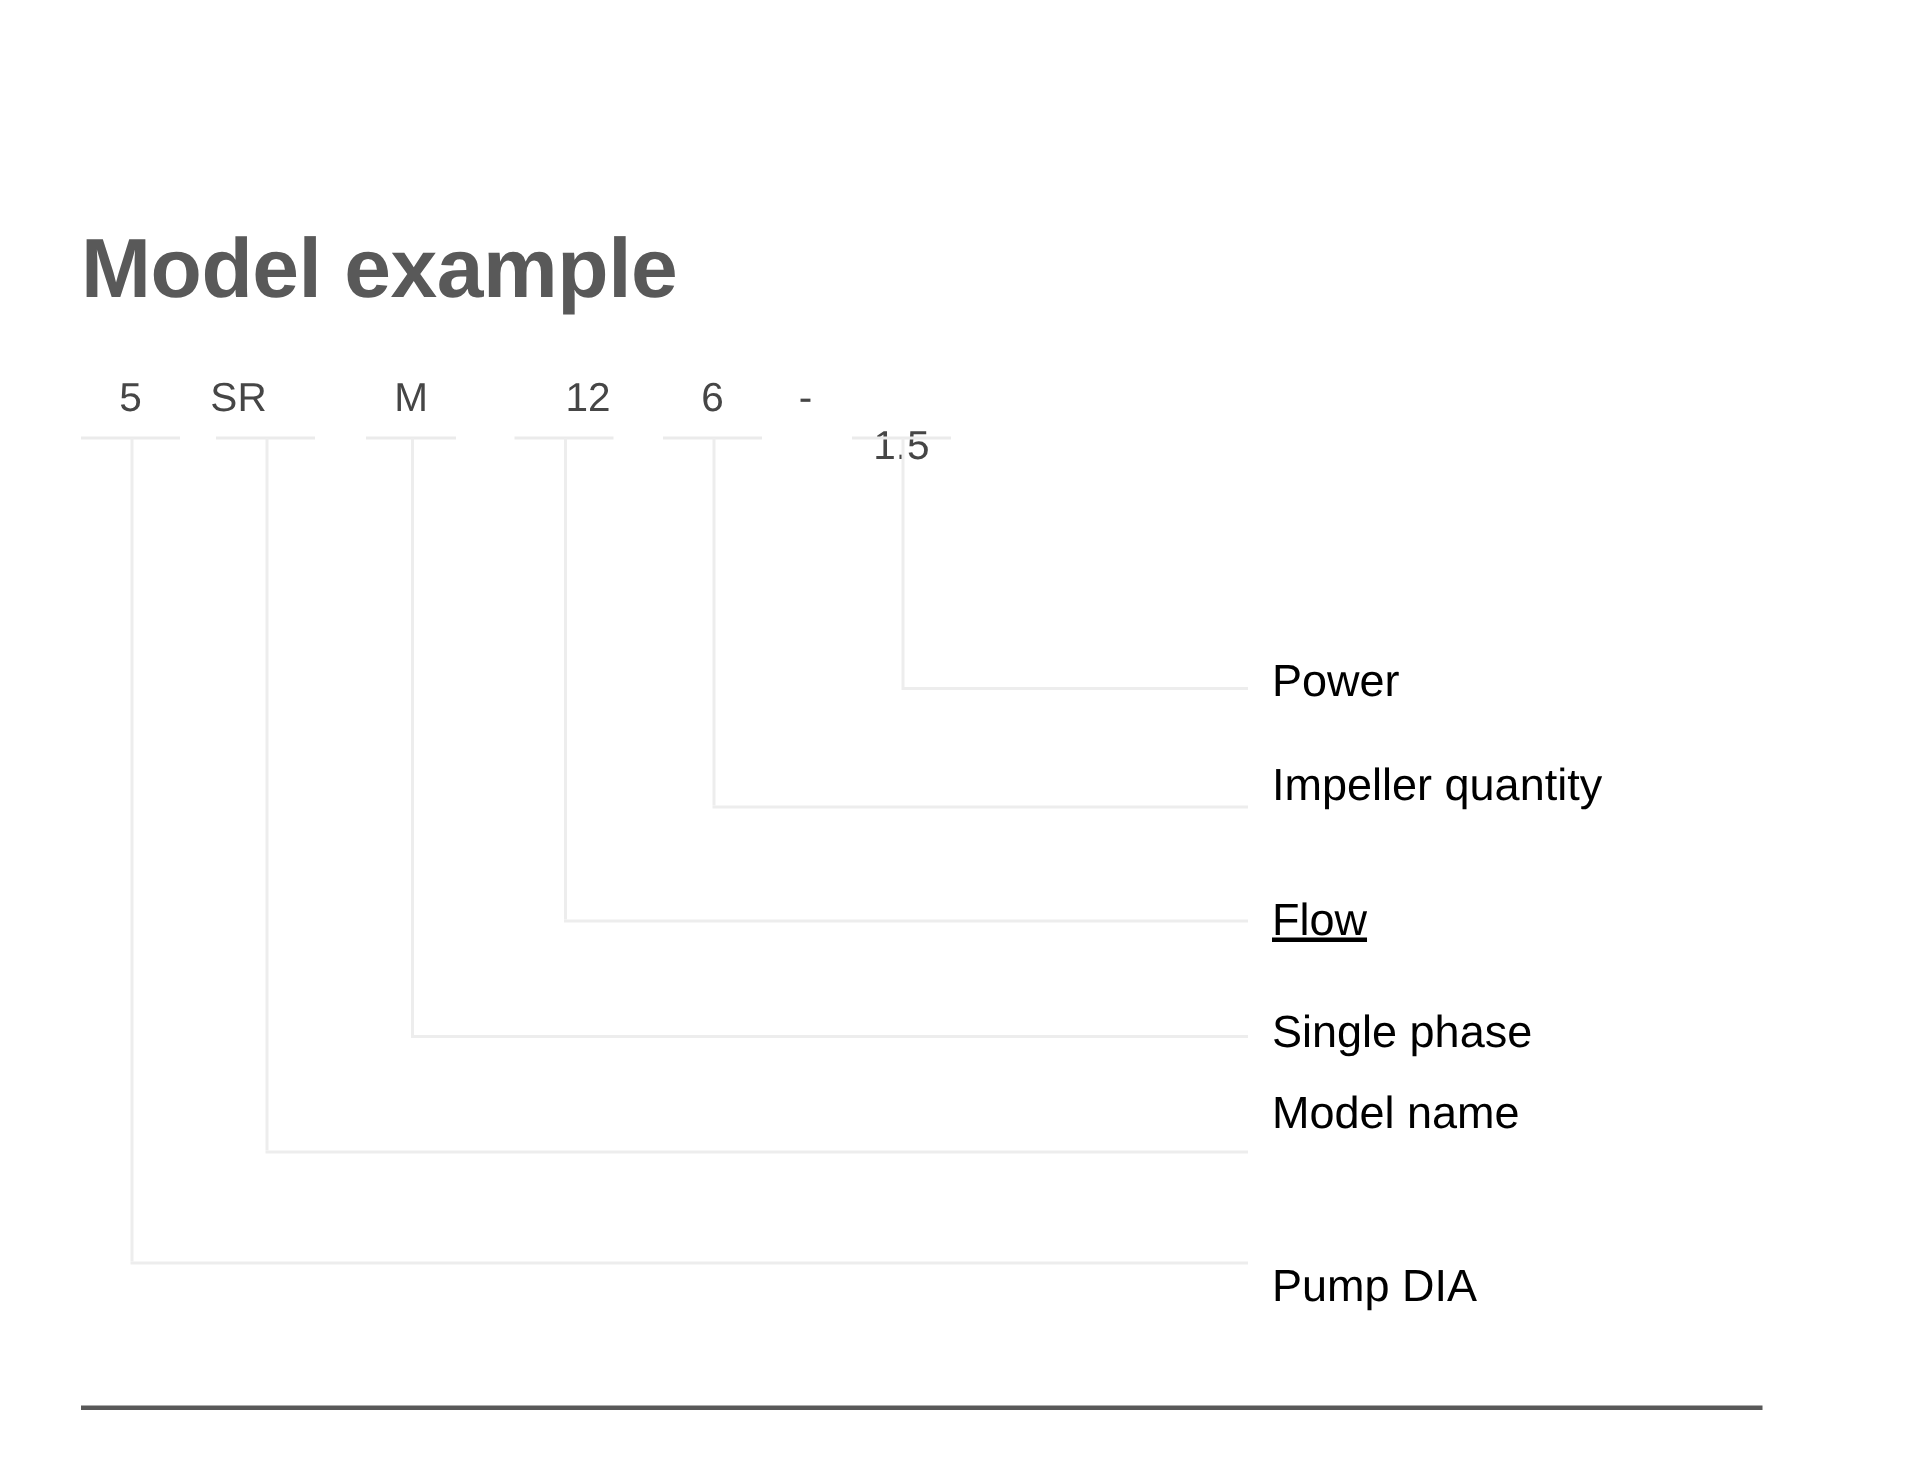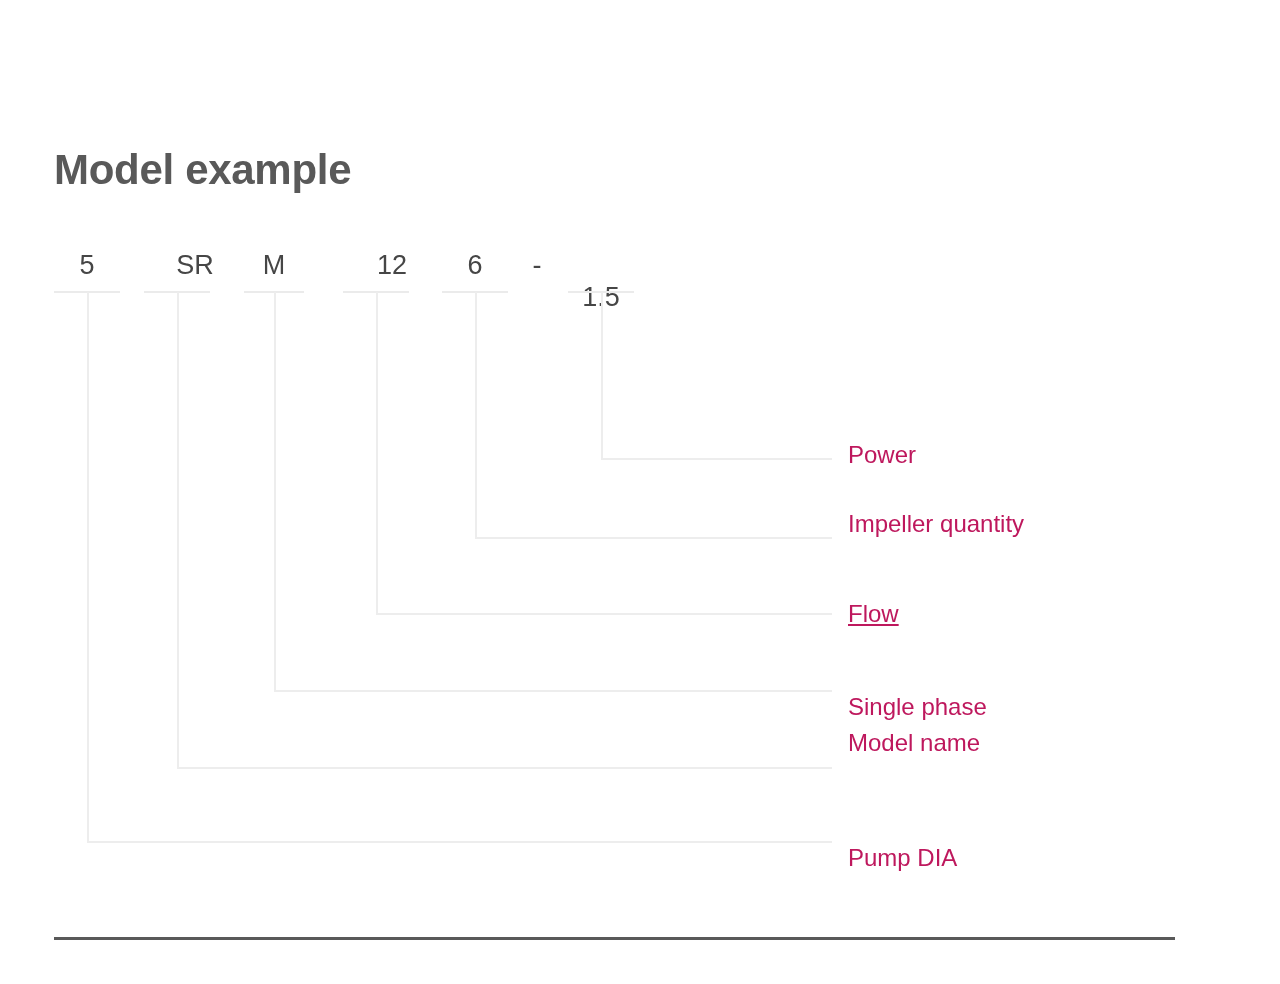--- a/index.html
+++ b/index.html
@@ -18,21 +18,21 @@
     width: 1280px;
     height: 984px;
     background: #ffffff;
   }
 
   
   #page-title {
     position: absolute;
     left: 54px;
     top: 146px;
-    font-size: 42px;
+    font-size: 56px;
     font-weight: bold;
     color: #595959;
     letter-spacing: -0.3px;
     white-space: nowrap;
   }
 
   
   .code-token {
     position: absolute;
     top: 250px;
@@ -62,22 +62,22 @@
   .connector-hline {
     position: absolute;
     height: 2px;
     background: #ededed;
   }
 
   
   .callout-label {
     position: absolute;
     left: 848px;
-    font-size: 24px;
-    color: #be185d;
+    font-size: 30px;
+    color: #000000;
     white-space: nowrap;
     transform: translateY(-50%);
   }
 
   
   #bottom-rule {
     position: absolute;
     left: 54px;
     top: 937px;
     width: 1121px;
@@ -88,21 +88,21 @@
 </head>
 <body>
 
 <div id="slide">
 
   <div id="page-title">Model example</div>
 
   <div id="code-row">
       <div class="code-token" style="left: 87px;">5</div>
       <div class="token-underline" style="left: 87px; width: 66px;"></div>
-      <div class="code-token" style="left: 195px; text-align: right;">SR</div>
+      <div class="code-token" style="left: 159px; text-align: right;">SR</div>
       <div class="token-underline" style="left: 177px; width: 66px;"></div>
       <div class="code-token" style="left: 274px;">M</div>
       <div class="token-underline" style="left: 274px; width: 60px;"></div>
       <div class="code-token" style="left: 392px;">12</div>
       <div class="token-underline" style="left: 376px; width: 66px;"></div>
       <div class="code-token" style="left: 475px;">6</div>
       <div class="token-underline" style="left: 475px; width: 66px;"></div>
       <div class="code-token" style="left: 537px;">-</div>
       <div class="code-token" style="left: 601px; margin-top: 32px;">1.5</div>
       <div class="token-underline" style="left: 601px; width: 66px;"></div>
@@ -120,20 +120,20 @@
       <div class="connector-vline" style="left: 177px; top: 292px; height: 475px;"></div>
       <div class="connector-hline" style="left: 177px; top: 767px; width: 655px;"></div>
       <div class="connector-vline" style="left: 87px; top: 292px; height: 549px;"></div>
       <div class="connector-hline" style="left: 87px; top: 841px; width: 745px;"></div>
     </div>
 
   <div id="labels">
       <div class="callout-label" style="top: 455px;">Power</div>
       <div class="callout-label" style="top: 524px;">Impeller quantity</div>
       <div class="callout-label" style="top: 614px; text-decoration: underline;">Flow</div>
-      <div class="callout-label" style="top: 689px; margin-top: 18px;">Single phase</div>
+      <div class="callout-label" style="top: 689px;">Single phase</div>
       <div class="callout-label" style="top: 743px;">Model name</div>
       <div class="callout-label" style="top: 842px; margin-top: 16px;">Pump DIA</div>
     </div>
 
   <div id="bottom-rule"></div>
 
 </div>
 
 </body></html>

